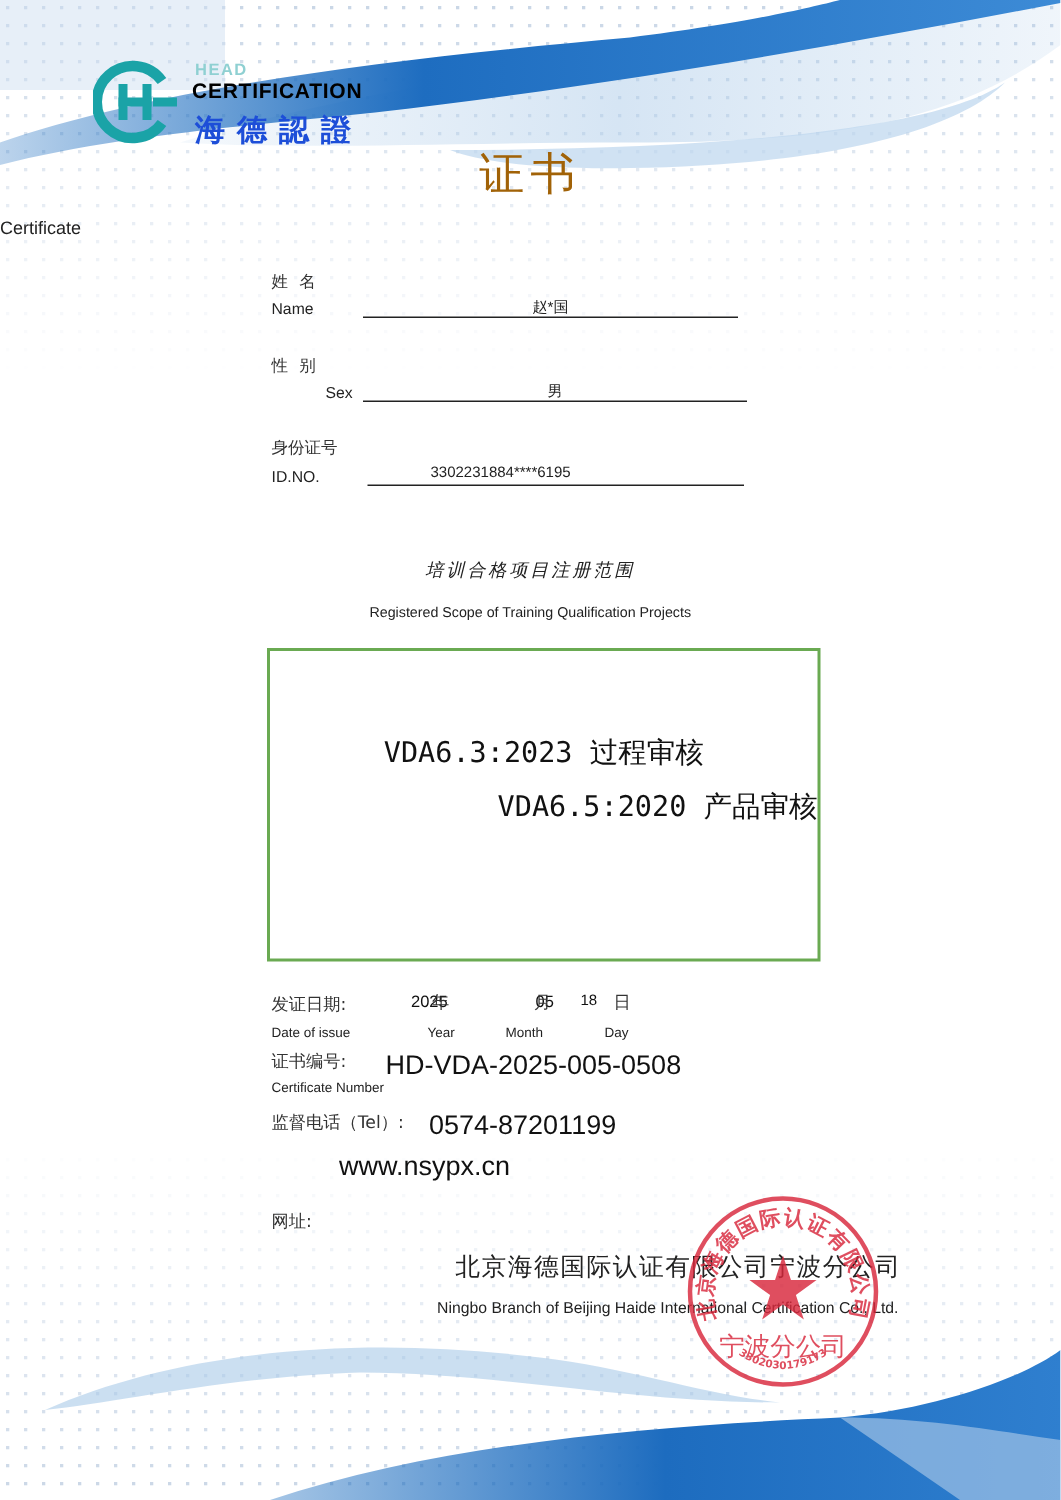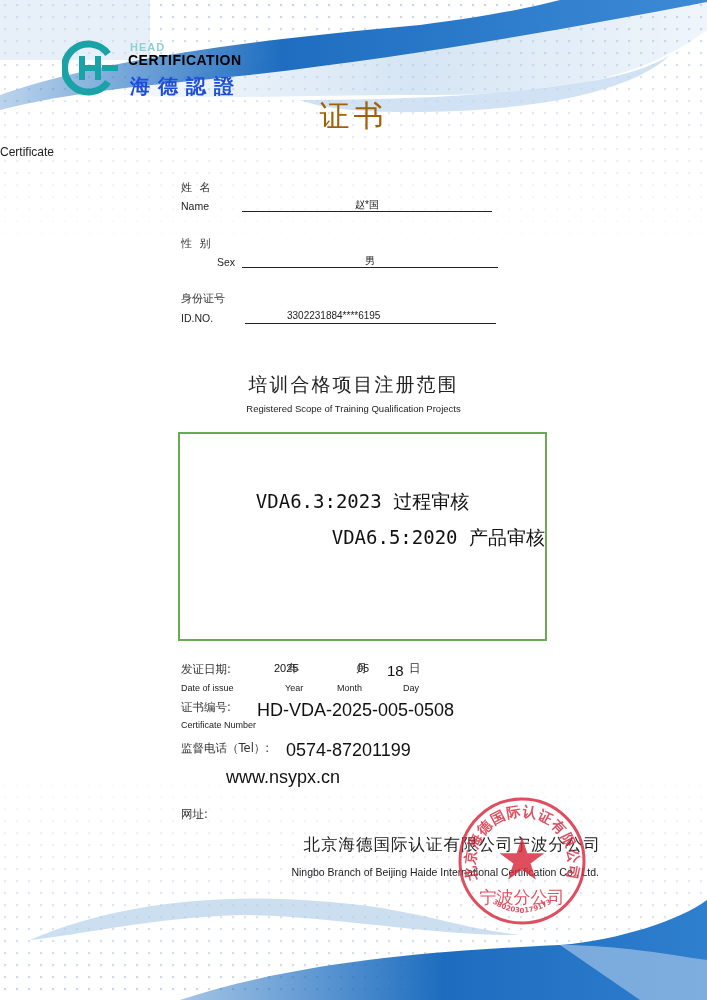--- a/index.html
+++ b/index.html
@@ -20,21 +20,21 @@
     .logo-cn { position: absolute; left: 68px; top: 35px; font-size: 20px; font-weight: bold; color: #1d4ed8; letter-spacing: 8px; font-family: "DejaVu Sans", sans-serif; }
 
     .title-cn { left: 0; width: 707px; top: 96px; text-align: center; font-family: "DejaVu Serif", serif; font-size: 30px; color: #a16207; letter-spacing: 4px; }
     .title-en { left: 0; width: 707px; top: 145px; font-size: 12px; color: #222; }
 
     .field-cn { font-size: 11px; color: #333; letter-spacing: 2px; font-family: "DejaVu Sans", sans-serif; }
     .field-en { font-size: 10.5px; color: #222; }
     .field-line { position: absolute; height: 0; border-bottom: 1px solid #222; }
     .field-val { position: absolute; text-align: center; font-size: 10px; color: #222; }
 
-    .scope-cn { left: 0; width: 707px; top: 372px; text-align: center; font-size: 19px; color: #222; letter-spacing: 2px; font-family: "DejaVu Sans", sans-serif; }
+    .scope-cn { left: 0; width: 707px; top: 372px; text-align: center; font-size: 12px; color: #222; letter-spacing: 2px; font-family: "DejaVu Sans", sans-serif; font-style: italic; }
     .scope-en { left: 0; width: 707px; top: 403px; text-align: center; font-size: 9.5px; color: #222; }
 
     .scope-box { left: 178px; top: 432px; width: 369px; height: 209px; border: 2px solid #6aaa52; background: rgba(255,255,255,0.9); box-sizing: border-box; }
     .scope-item { position: absolute; left: 0; width: 100%; text-align: center; font-family: "DejaVu Sans Mono", "Liberation Mono", monospace; font-size: 19px; color: #111; }
 
     .info-cn { font-size: 11.5px; color: #333; font-family: "DejaVu Sans", sans-serif; }
     .info-en { font-size: 9px; color: #222; }
     .info-val { font-size: 18px; color: #111; }
 
     .org-cn { left: 0; width: 707px; top: 834px; text-align: right; padding-right: 0; }
@@ -134,21 +134,21 @@
 </div>
 
 <div class="layer info-cn" style="left:181px;top:662px;">发证日期:</div>
 <div class="layer info-en" style="left:181px;top:683px;">Date of issue</div>
 <div class="layer info-val" style="left:274px;top:662px;font-size:11px;">2025</div>
 <div class="layer info-cn" style="left:288px;top:661px;">年</div>
 <div class="layer info-en" style="left:285px;top:683px;">Year</div>
 <div class="layer info-val" style="left:333px;top:662px;font-size:11px;margin-left:24px;">05</div>
 <div class="layer info-cn" style="left:356px;top:661px;">月</div>
 <div class="layer info-en" style="left:337px;top:683px;">Month</div>
-<div class="layer info-val" style="left:387px;top:662px;font-size:15px;">18</div>
+<div class="layer info-val" style="left:387px;top:662px;font-size:10px;">18</div>
 <div class="layer info-cn" style="left:409px;top:661px;">日</div>
 <div class="layer info-en" style="left:403px;top:683px;">Day</div>
 
 <div class="layer info-cn" style="left:181px;top:700px;">证书编号:</div>
 <div class="layer info-val" style="left:257px;top:700px;">HD-VDA-2025-005-0508</div>
 <div class="layer info-en" style="left:181px;top:720px;">Certificate Number</div>
 
 <div class="layer info-cn" style="left:181px;top:741px;">监督电话（Tel）:</div>
 <div class="layer info-val" style="left:286px;top:740px;">0574-87201199</div>
 

